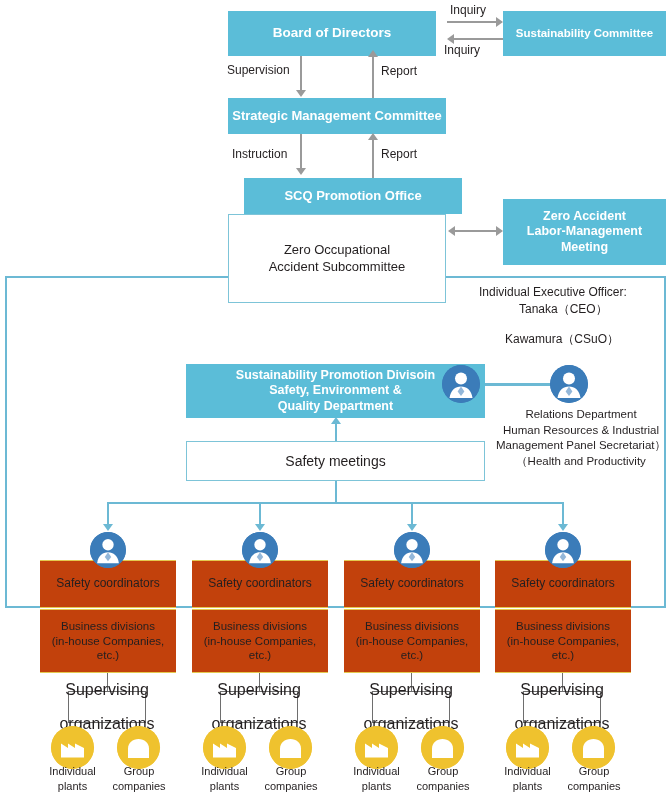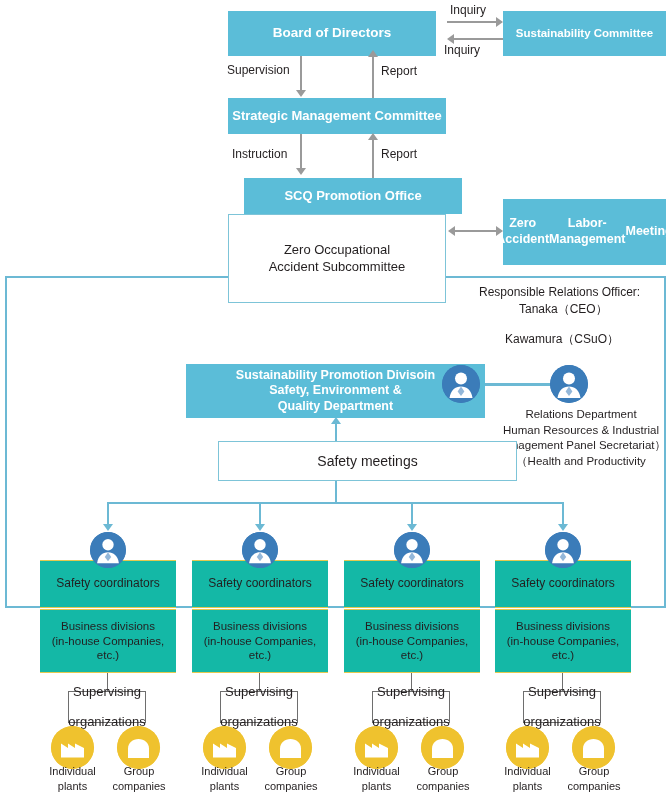--- a/index.html
+++ b/index.html
@@ -36,41 +36,41 @@
     border: 1px solid #7dc4d8;
     color: #231f20;
     display: flex;
     align-items: center;
     justify-content: center;
     text-align: center;
     line-height: 1.3;
   }
   
   .yellowbox {
-    background: #14b8a6;
+    background: #c2410c;
     color: #231f20;
     display: flex;
     align-items: center;
     justify-content: center;
     text-align: center;
     line-height: 1.3;
     border-top: 1px solid #e4c94f;
     border-bottom: 1px solid #e4c94f;
   }
   
   .greybox {
     background: #ffffff;
     border: 1px solid #6e6e6e;
     color: #231f20;
     display: flex;
     align-items: center;
     justify-content: center;
     text-align: center;
     line-height: 1.15;
-    font-size: 13px;
+    font-size: 16px;
     gap: 15px;
   }
 
   
   .lbl {
     color: #231f20;
     line-height: 1.35;
     white-space: nowrap;
   }
 
@@ -166,27 +166,27 @@
 
   <div class="abs whitebox" style="left:228px; top:214px; width:218px; height:89px; font-size:13px; flex-direction:column;">
     <span>Zero Occupational</span>
     <span>Accident Subcommittee</span>
   </div>
 
   <div class="abs gline-h" style="left:455px; top:230px; width:41px;"></div>
   <div class="abs arrow arr-left-g" style="left:448px; top:226px;"></div>
   <div class="abs arrow arr-right-g" style="left:496px; top:226px;"></div>
 
-  <div class="abs bluebox" style="left:503px; top:199px; width:163px; height:66px; font-size:12.5px; flex-direction:row;">
+  <div class="abs bluebox" style="left:503px; top:199px; width:163px; height:66px; font-size:12.5px; flex-direction:column;">
     <span>Zero Accident</span>
     <span>Labor-Management</span>
     <span>Meeting</span>
   </div>
 
-  <div class="abs lbl" style="left:479px; top:284px; font-size:12px;">Responsible Relations Officer:</div>
+  <div class="abs lbl" style="left:479px; top:284px; font-size:12px;">Individual Executive Officer:</div>
   <div class="abs lbl" style="left:519px; top:301px; font-size:12px;">Tanaka（CEO）</div>
   <div class="abs lbl" style="left:505px; top:331px; font-size:12px;">Kawamura（CSuO）</div>
 
   <div class="abs bluebox" style="left:186px; top:364px; width:299px; height:54px; font-size:12.5px; flex-direction:column; justify-content:center;">
     <span>Sustainability Promotion Divisoin</span>
     <span>Safety, Environment &amp;</span>
     <span>Quality Department</span>
   </div>
 
   <div class="abs person-ico" style="left:442px; top:365px; width:38px; height:38px;">
@@ -212,21 +212,21 @@
   <div class="abs lbl" style="left:492px; top:407px; width:178px; font-size:11.5px; text-align:center; white-space:normal;">
     <div>Relations Department</div>
     <div>Human Resources &amp; Industrial</div>
     <div>Management Panel Secretariat）</div>
     <div>（Health and Productivity</div>
   </div>
 
   <div class="abs bline-v" style="left:335px; top:421px; width:2px; height:20px;"></div>
   <div class="abs arrow arr-up-b" style="left:331px; top:417px;"></div>
 
-  <div class="abs whitebox" style="left:186px; top:441px; width:299px; height:40px; font-size:14px;margin-left:32px;">
+  <div class="abs whitebox" style="left:186px; top:441px; width:299px; height:40px; font-size:14px;">
     <span>Safety meetings</span>
   </div>
 
   <div class="abs bline-v" style="left:335px; top:481px; width:2px; height:22px;"></div>
   <div class="abs bline-h" style="left:108px; top:502px; width:456px; height:2px;"></div>
 
   <div class="abs bline-v" style="left:107px; top:502px; width:2px; height:24px;"></div>
   <div class="abs arrow arr-down-b" style="left:103px; top:524px;"></div>
 
   <div class="abs bline-v" style="left:259px; top:502px; width:2px; height:24px;"></div>

